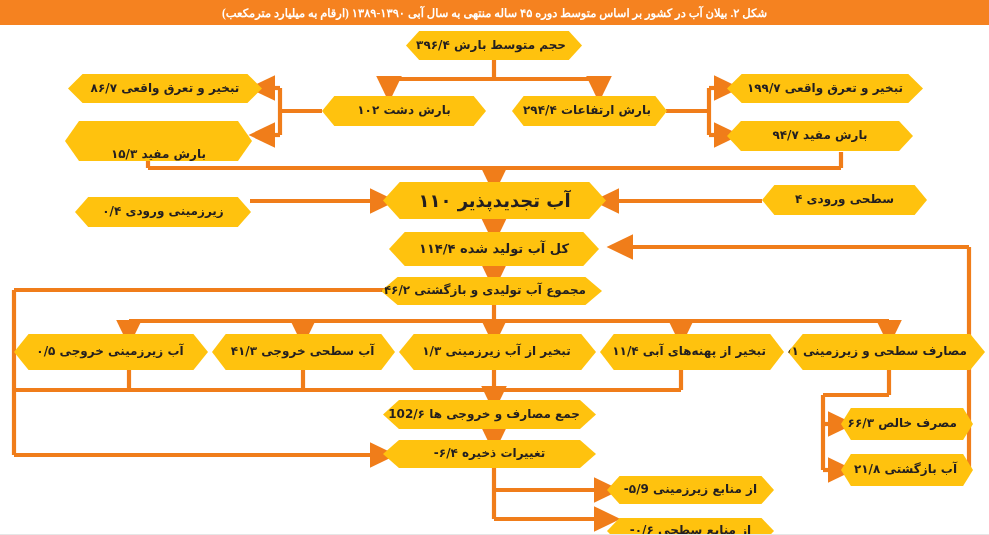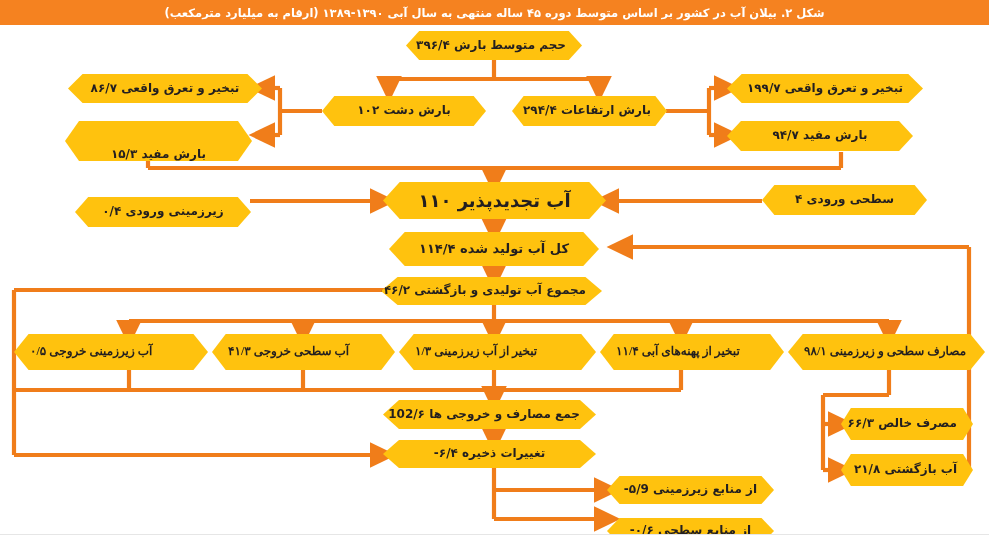--- a/index.html
+++ b/index.html
@@ -10,21 +10,21 @@
     font-family:"DejaVu Sans","Liberation Sans",sans-serif;
     overflow:hidden;
     position:relative;
   }
   #root{position:relative;width:989px;height:535px;background:#ffffff;}
 
   
   .header{
     position:absolute;left:0;top:0;width:989px;height:25px;
     background:#F58220;
-    display:flex;align-items:center;justify-content:center;
+    display:flex;align-items:center;justify-content:center;font-family:Liberation Serif, serif;
   }
   .header-title{
     color:#ffffff;font-size:11.5px;font-weight:bold;
     direction:rtl;white-space:nowrap;letter-spacing:0px;
   }
 
   
   #wires{position:absolute;left:0;top:0;width:989px;height:535px;}
 
   
@@ -42,21 +42,21 @@
   .node.hex{
     clip-path:polygon(0% 50%, 7.5% 0%, 92.5% 0%, 100% 50%, 92.5% 100%, 7.5% 100%);
   }
   .node .lbl{
     width:100%;
     padding:0 16px;
     text-align:center;
     line-height:1.1;
     direction:rtl;
   }
-  .node.ralign .lbl{text-align:left;padding-right:18px;font-family:Liberation Serif, serif;}
+  .node.ralign .lbl{text-align:center;padding-right:18px;}
 
   
   .footline{
     position:absolute;left:0;bottom:0;width:989px;height:1px;background:#E6E6E6;
   }
 </style>
 </head>
 <body>
 
 <div id="root">

